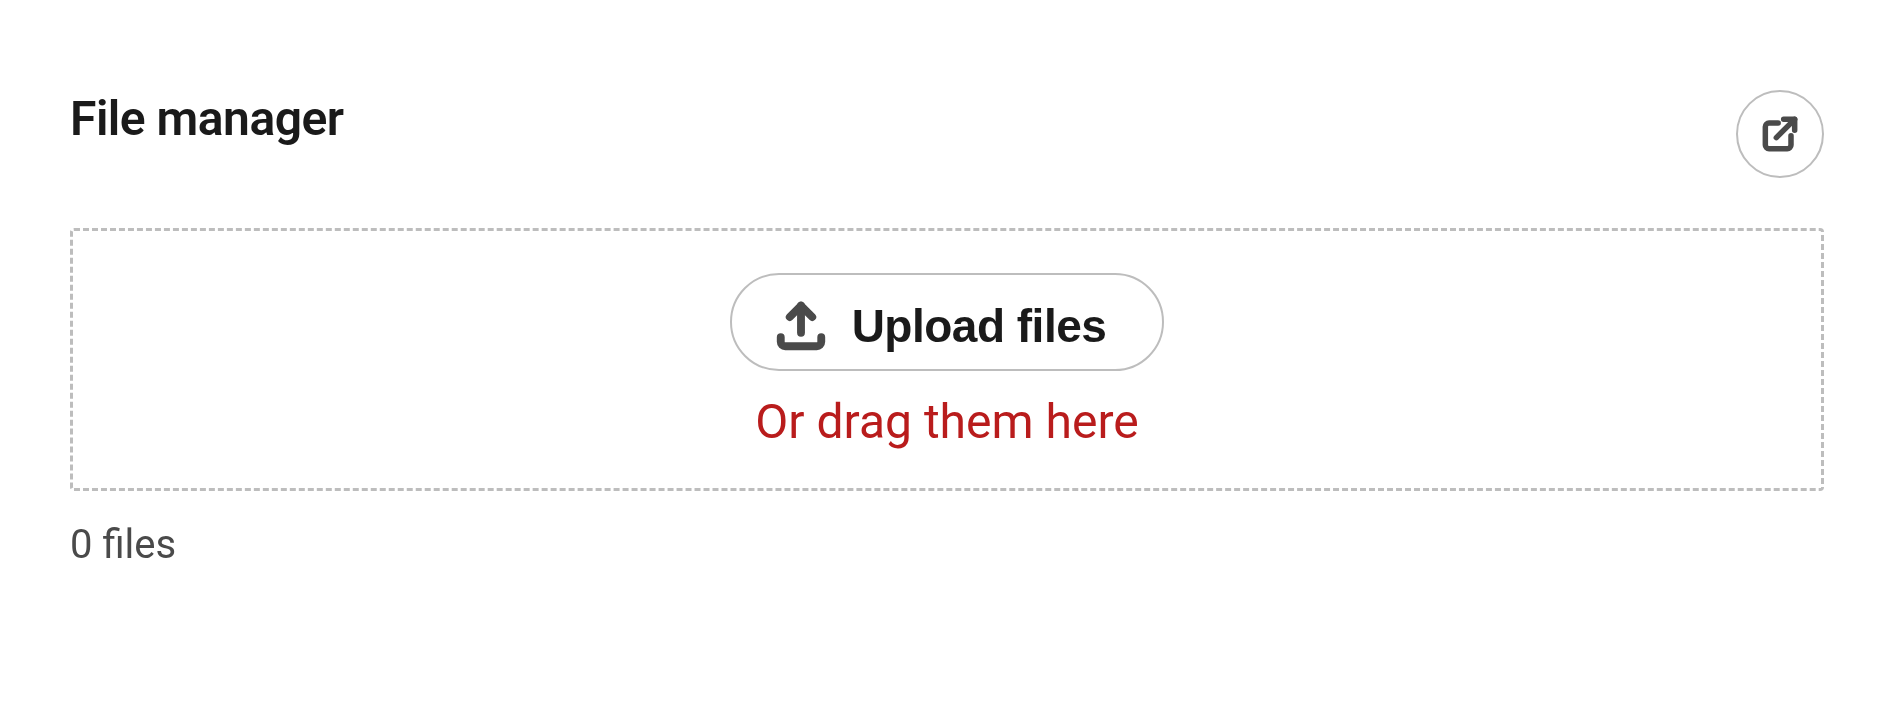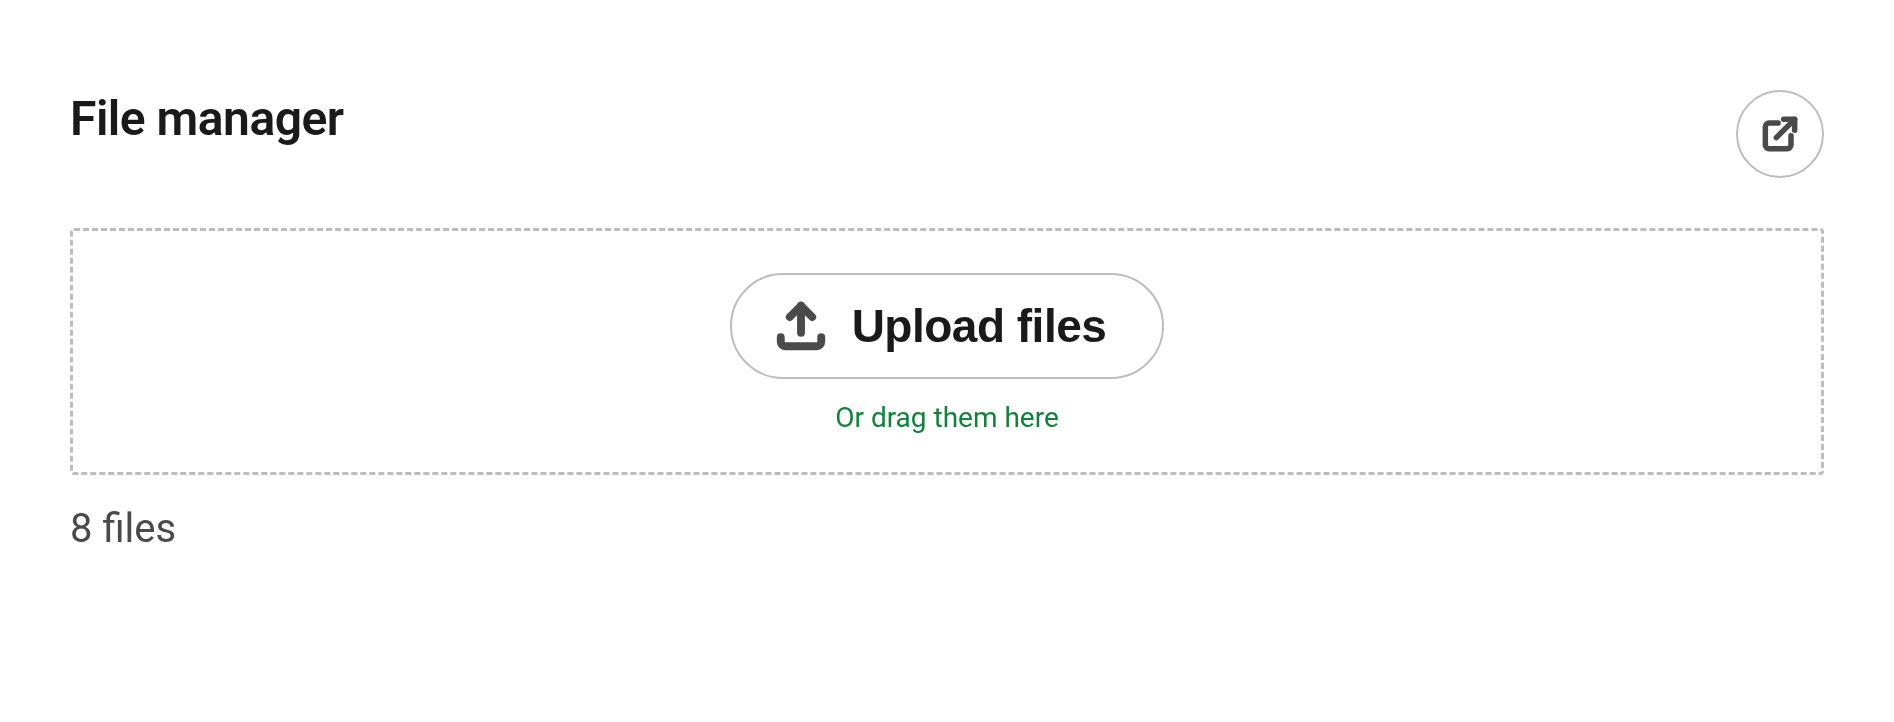--- a/index.html
+++ b/index.html
@@ -53,21 +53,21 @@
       padding: 42px 20px 38px 20px;
       display: flex;
       flex-direction: column;
       align-items: center;
       margin-bottom: 30px;
     }
     .upload-button {
       display: flex;
       align-items: flex-end;
       gap: 24px;
-      padding: 24px 56px 24px 42px;
+      padding: 24px 56px 16px 42px;
       border: 2px solid #bdbdbd;
       border-radius: 999px;
       background: #ffffff;
       cursor: pointer;
       margin-bottom: 22px;
     }
     .upload-button svg {
       width: 54px;
       height: 54px;
       stroke: #4a4a4a;
@@ -76,23 +76,23 @@
       stroke-linecap: round;
       stroke-linejoin: round;
     }
     .upload-label {
       font-size: 46px;
       font-weight: 600;
       color: #1a1a1a;
       letter-spacing: -0.5px;
     }
     .drag-hint {
-      font-size: 28px;
+      font-size: 48px;
       font-weight: 400;
-      color: #15803d;
+      color: #b91c1c;
     }
     .file-count {
       font-size: 40px;
       font-weight: 400;
       color: #4a4a4a;
     }
   </style>
 </head>
 <body>
 
@@ -113,14 +113,14 @@
       <svg viewBox="0 0 24 24">
         <path d="M3 17v2a2 2 0 0 0 2 2h14a2 2 0 0 0 2-2v-2"></path>
         <polyline points="7 8 12 3 17 8"></polyline>
         <line x1="12" y1="3" x2="12" y2="15"></line>
       </svg>
       <span class="upload-label">Upload files</span>
     </button>
     <div class="drag-hint">Or drag them here</div>
   </div>
 
-  <div class="file-count">8 files</div>
+  <div class="file-count">0 files</div>
 </div>
 
 </body></html>

